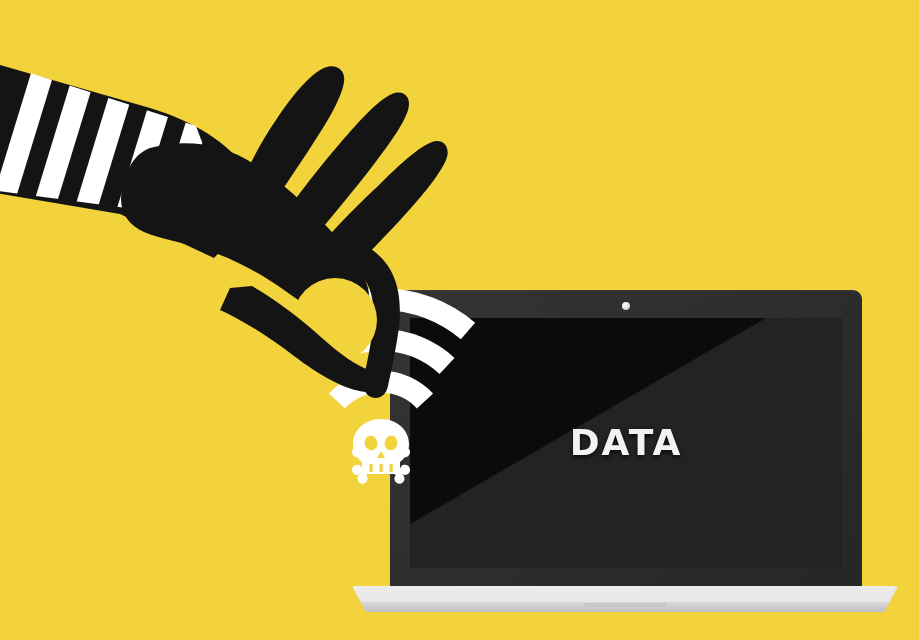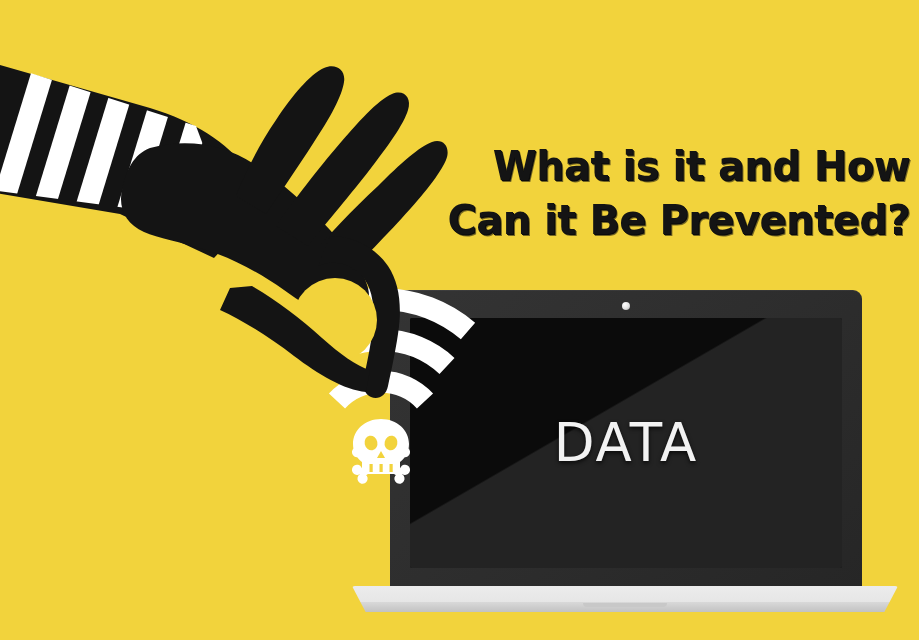--- a/index.html
+++ b/index.html
@@ -87,22 +87,22 @@
     position: absolute;
     inset: 0;
     display: flex;
     flex-direction: column;
     align-items: center;
     justify-content: center;
     gap: 6px;
   }
   .screen-text span {
     font-family: "DejaVu Sans", sans-serif;
-    font-weight: 400;
-    font-size: 53px;
+    font-weight: 700;
+    font-size: 36px;
     letter-spacing: 2px;
     color: #f2f2f2;
     line-height: 1.18;
     text-shadow: 0 2px 4px rgba(0,0,0,0.75);
   }
   .webcam {
     position: absolute;
     left: 50%;
     top: 12px;
     margin-left: -4px;
@@ -275,18 +275,14 @@
       <path d="M 252 286
                C 276 300 300 318 322 338
                C 340 354 356 366 370 370
                L 366 392
                C 344 390 318 374 294 356
                C 268 336 242 320 220 310
                L 230 288 Z"></path>
     </g>
   </svg>
 
-  <div id="headline">
-    <span class="hl-line line1">What is it and How</span>
-    <span class="hl-line line2">Can it Be Prevented?</span>
-  </div>
 
 </div>
 
 </body></html>

